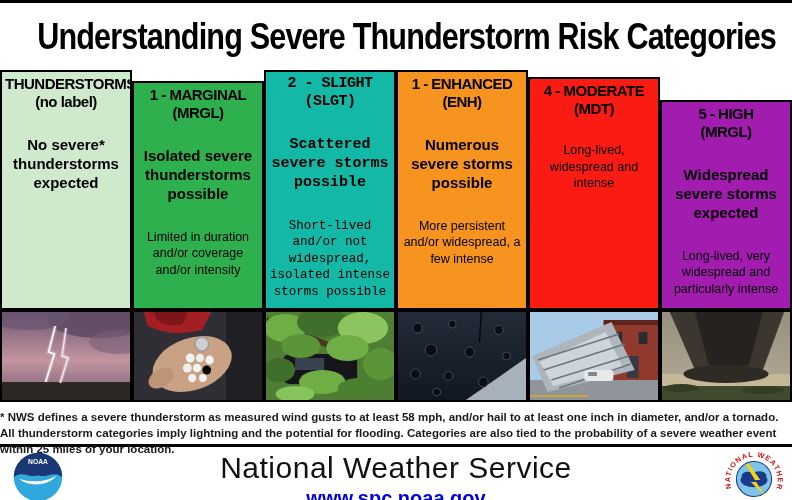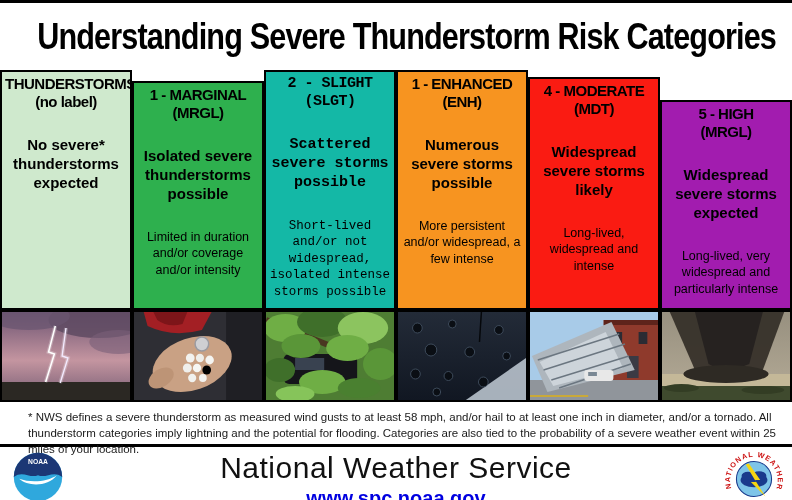--- a/index.html
+++ b/index.html
@@ -23,21 +23,21 @@
   .col-header{font-weight:bold;font-size:15px;line-height:1.18;letter-spacing:-0.5px;white-space:nowrap;}
   .col-summary{font-weight:bold;font-size:15px;line-height:1.25;margin-top:26px;}
   .col-detail{font-size:12.5px;line-height:1.32;margin-top:25px;}
   .col-detail .u{text-decoration:underline;}
   
   .photos-row{display:grid;grid-template-columns:repeat(6,1fr);height:92px;}
   .photo-cell{border:2px solid #000;box-sizing:border-box;overflow:hidden;background:#222;}
   .photo-cell svg{display:block;width:100%;height:100%;}
   
   .footnote{
-    padding:7px 10px 0 28px;font-size:11.5px;line-height:1.4;color:#1a1a1a;height:33px;
+    padding:7px 10px 0 0;font-size:11.5px;line-height:1.4;color:#1a1a1a;height:33px;font-weight:bold;
   }
   .h-rule{height:3px;background:#000;margin-top:2px;}
   
   .footer{position:relative;height:62px;}
   .footer .noaa{position:absolute;left:12px;top:4px;width:52px;height:52px;}
   .footer .seal{position:absolute;right:8px;top:2px;width:60px;height:60px;}
   .footer-center{position:absolute;left:0;right:0;top:4px;text-align:center;}
   .org-name{font-size:30px;color:#111;letter-spacing:0.5px;line-height:1.1;}
   .org-url{font-size:20px;font-weight:bold;margin-top:3px;}
 </style>
@@ -85,21 +85,20 @@
       </div>
       <div class="col-summary">Numerous severe storms possible</div>
       <div class="col-detail">More persistent and/or widespread, a few intense</div>
     </div>
 
     <div class="risk-column" style="background-color: rgb(250, 27, 18); margin-top: 7px;">
       <div class="col-header">
         <div>4 - MODERATE</div>
         <div>(MDT)</div>
       </div>
-      <div class="col-summary">Widespread severe storms likely</div>
       <div class="col-detail">Long-lived, widespread and intense</div>
     </div>
 
     <div class="risk-column" style="background-color: #a21caf; margin-top: 30px;">
       <div class="col-header">
         <div>5 - HIGH</div>
         <div>(MRGL)</div>
       </div>
       <div class="col-summary">Widespread severe storms expected</div>
       <div class="col-detail">Long-lived, very widespread and particularly intense</div>

